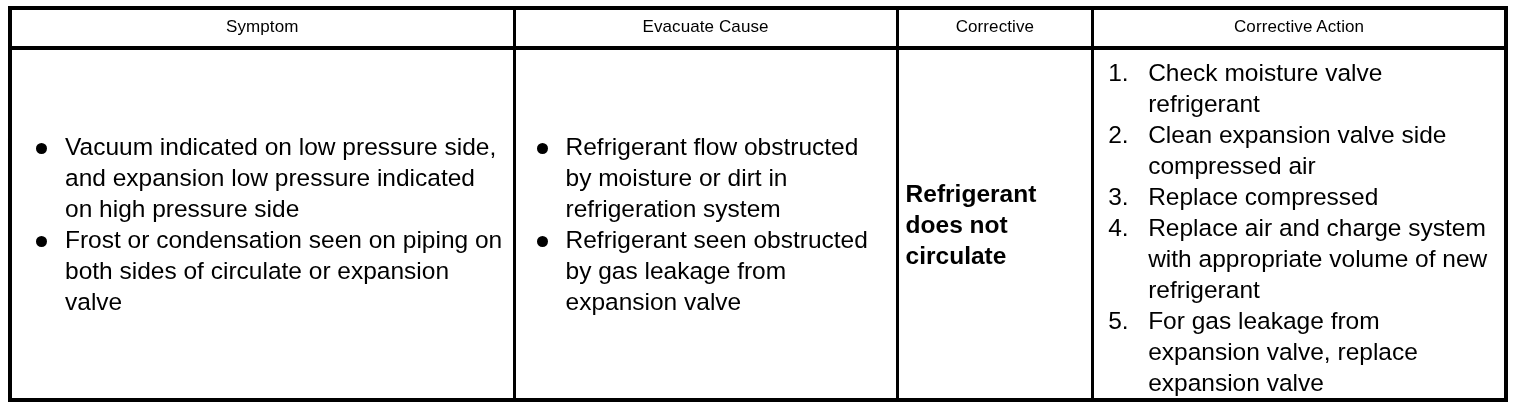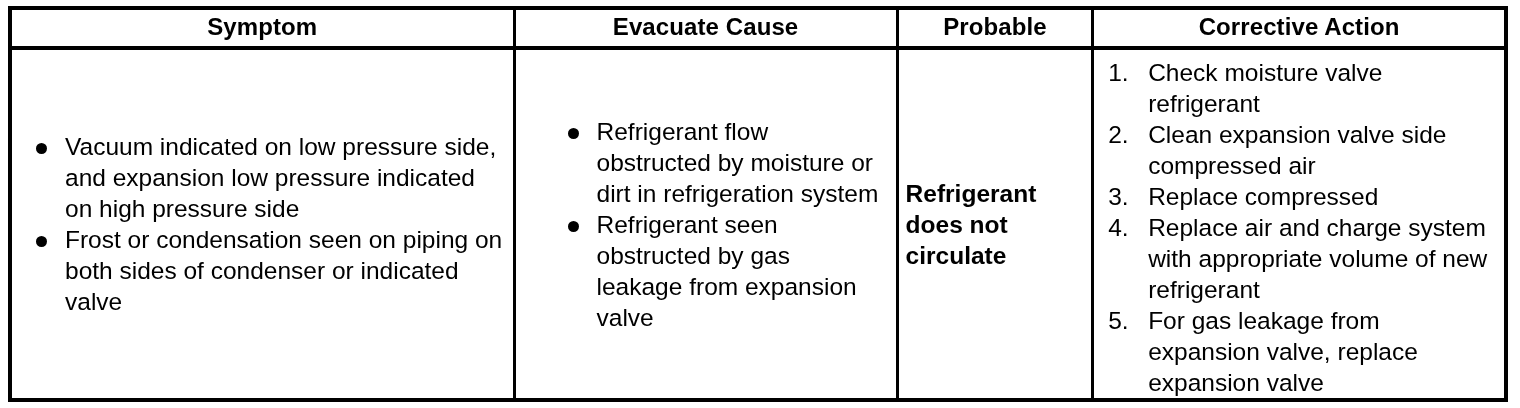--- a/index.html
+++ b/index.html
@@ -35,22 +35,22 @@
     background: #ffffff;
   }
 
   table.trouble-table thead tr {
     height: 40px;
   }
 
   table.trouble-table th {
     border-right: 3px solid #000000;
     border-bottom: 4px solid #000000;
-    font-size: 24px;
-    font-weight: bold;
+    font-size: 17px;
+    font-weight: normal;
     text-align: center;
     vertical-align: middle;
     padding: 0 6px 3px 6px;
     letter-spacing: 0.1px;
   }
   table.trouble-table th:last-child { border-right: none; }
 
   table.trouble-table td {
     border-right: 3px solid #000000;
     vertical-align: middle;
@@ -86,21 +86,20 @@
     height: 11px;
     background: #000000;
     border-radius: 50%;
   }
 
   .cell-pad-symptom {
     padding: 0 10px 0 21px;
   }
   .cell-pad-cause {
     padding: 0 16px 0 18px;
-    margin-left: 31px;
   }
   .cell-pad-diag {
     padding: 0 8px 0 7px;
     font-weight: bold;
   }
   .cell-pad-action {
     padding: 0 8px 0 14px;
   }
 
   
@@ -137,35 +136,35 @@
     <colgroup>
       <col class="col-symptom">
       <col class="col-cause">
       <col class="col-diag">
       <col class="col-action">
     </colgroup>
     <thead>
       <tr>
         <th>Symptom</th>
         <th>Evacuate Cause</th>
-        <th>Probable</th>
+        <th>Corrective</th>
         <th>Corrective Action</th>
       </tr>
     </thead>
     <tbody>
       <tr>
 
         <td>
           <div class="cell-pad-symptom">
             <ul class="blist">
               <li>
                 <span>Vacuum indicated on low pressure side, and expansion low pressure indicated on high pressure side</span>
               </li>
               <li>
-                <span>Frost or condensation seen on piping on both sides of condenser or indicated valve</span>
+                <span>Frost or condensation seen on piping on both sides of circulate or expansion valve</span>
               </li>
             </ul>
           </div>
         </td>
 
         <td>
           <div class="cell-pad-cause">
             <ul class="blist">
               <li>
                 <span>Refrigerant flow obstructed by moisture or dirt in refrigeration system</span>

